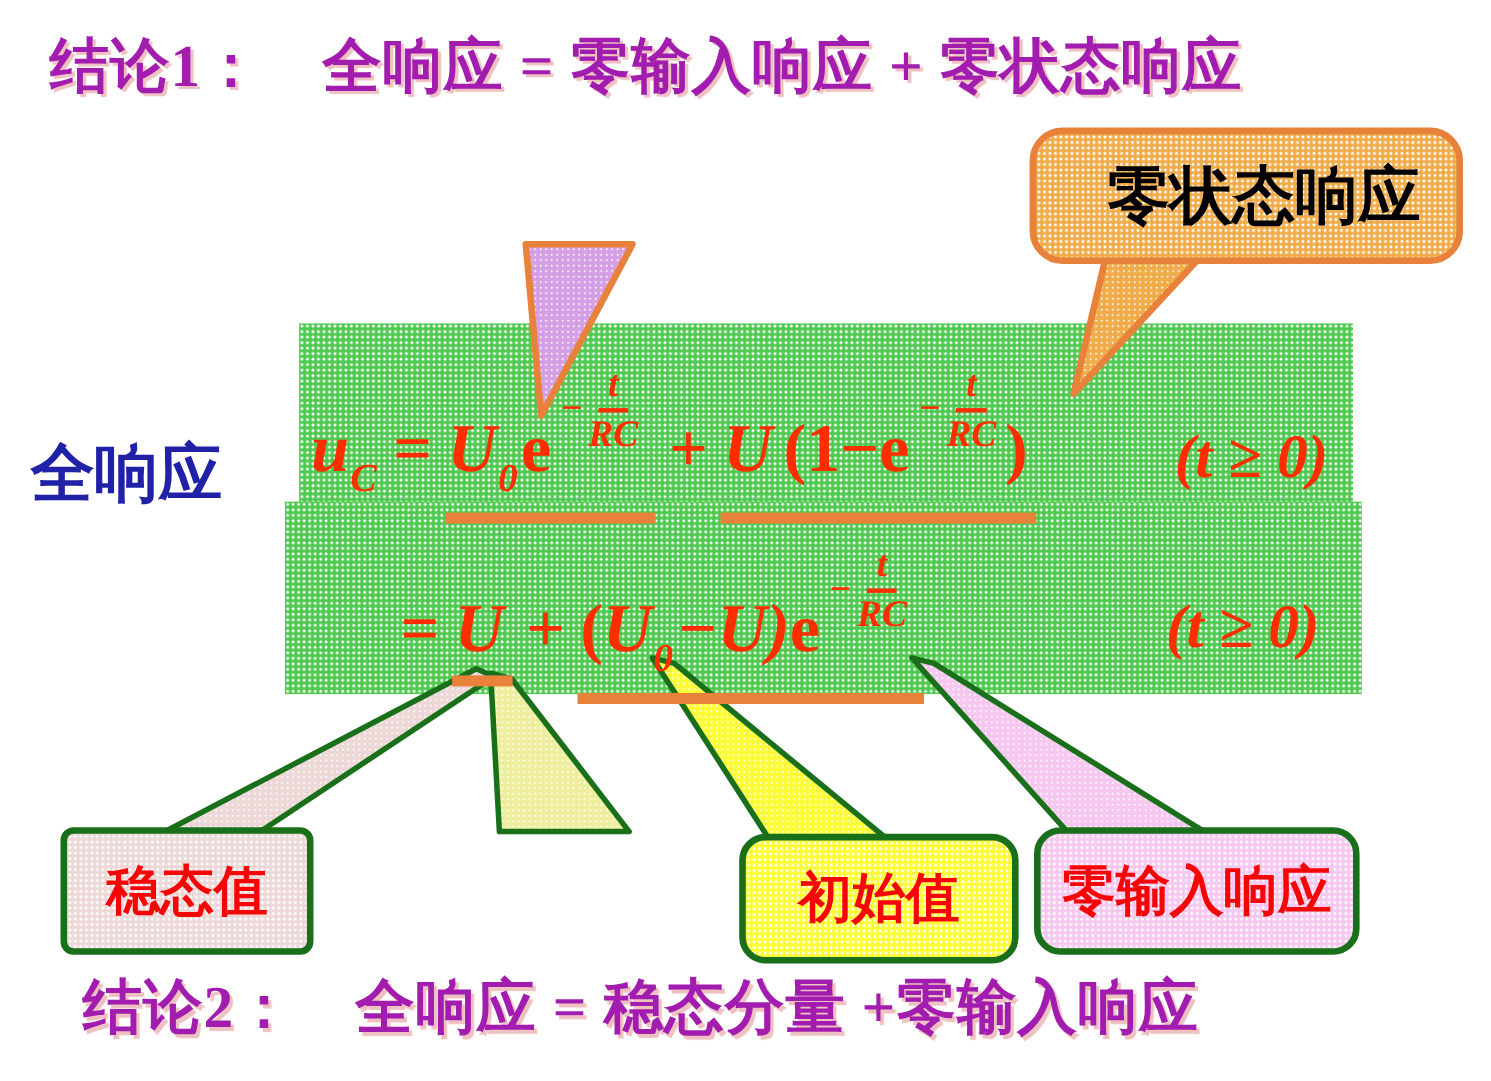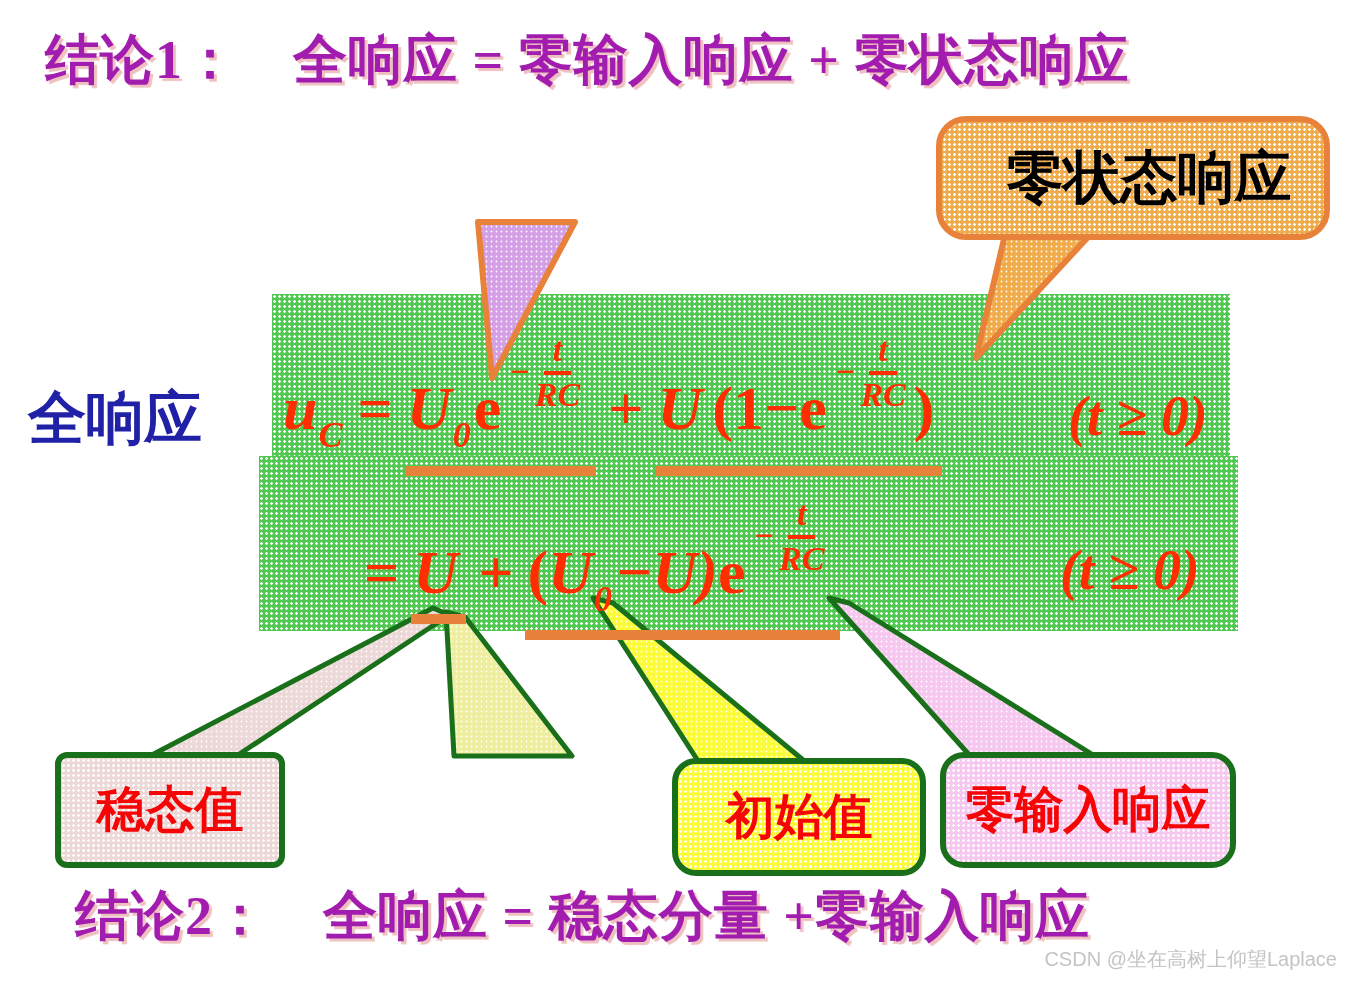--- a/index.html
+++ b/index.html
@@ -29,21 +29,21 @@
   
   .bubble {
     position:absolute; z-index:6; border:6px solid #E8823A; border-radius:30px;
     display:flex; align-items:center; justify-content:center;
     font-size:57px; font-weight:bold; color:#000;
   }
   #bubble-purple { left:268px; top:116px; width:368px; height:112px; background-color:#D49FE4; }
   #bubble-orange { left:936px; top:116px; width:350px; height:112px; background-color:#F0AC4A;padding-left:32px; }
   
   .side-label {
-    position:absolute; z-index:4; left:28px; top:380px;
+    position:absolute; z-index:4; left:28px; top:392px;
     font-size:58px; font-weight:bold; color:#2121A8; white-space:nowrap;
   }
   
   .fline {
     position:absolute; z-index:4; display:flex; align-items:baseline;
     font-weight:bold; font-size:62px; color:#FF2D00; line-height:1.1; white-space:nowrap;
   }
   #fl1 { left:283px; top:374px; }
   #fl2 { left:352px; top:538px; }
   .it { font-style:italic; }
@@ -203,15 +203,14 @@
     <span>初始值</span>
   </div>
   <div class="tag dots" id="c4">
     <span>零输入响应</span>
   </div>
 
   <div class="title" id="t2">
     <span>结论2：</span><span class="gap">全响应 = 稳态分量 +零输入响应</span>
   </div>
 
-  <div class="watermark">CSDN @坐在高树上仰望Laplace</div>
 
 </div>
 
 </body></html>

